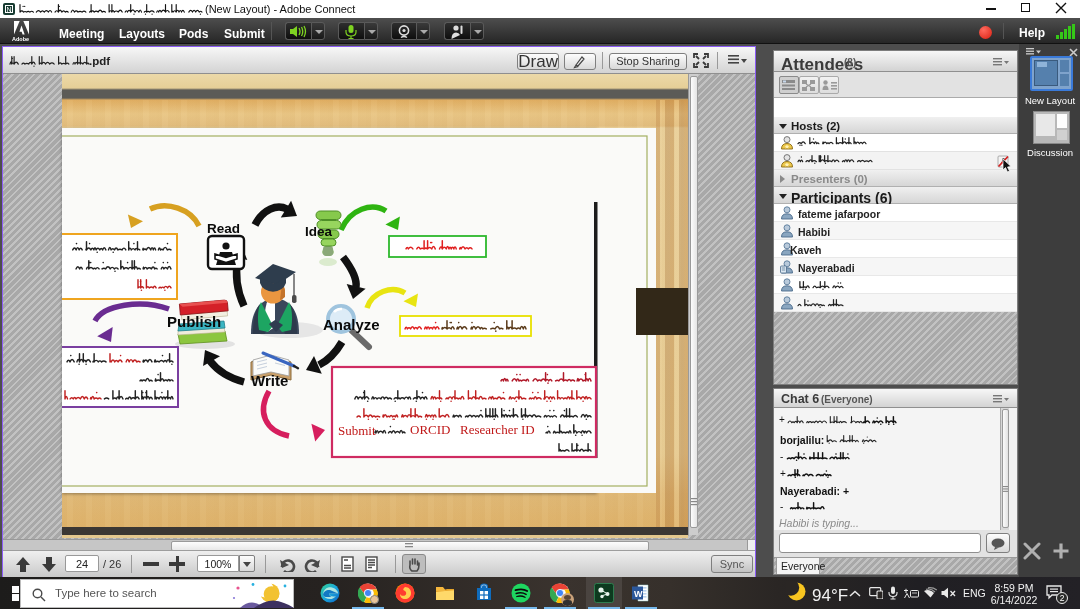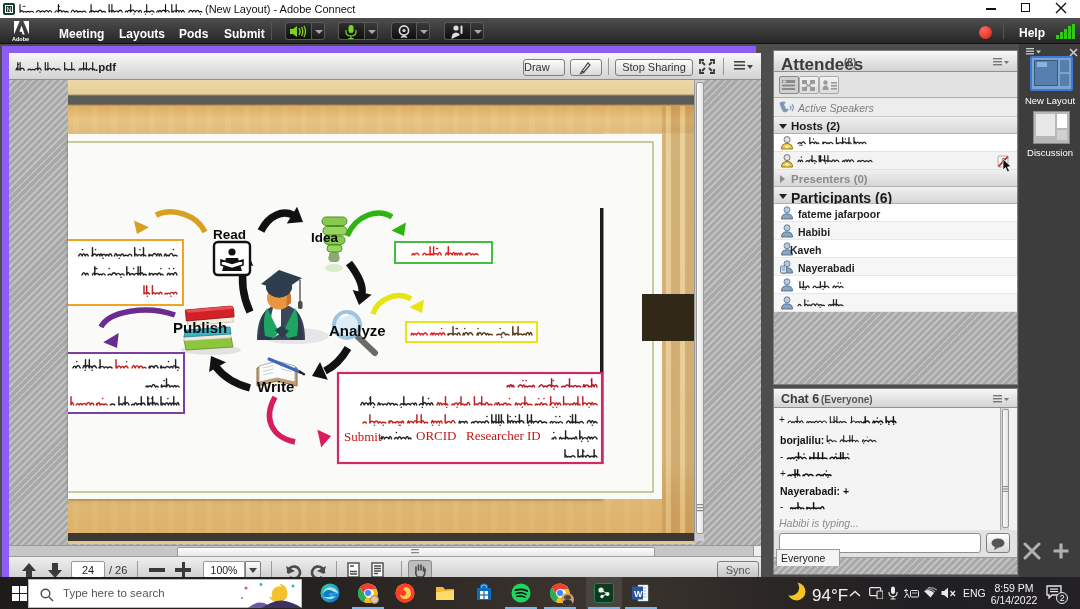--- a/index.html
+++ b/index.html
@@ -86,29 +86,29 @@
     <svg class="abs" style="left:1056px;top:6px" width="20" height="15">
       <g fill="#35c718">
         <rect x="0" y="11" width="3" height="4"></rect>
         <rect x="4" y="8" width="3" height="7"></rect>
         <rect x="8" y="5" width="3" height="10"></rect>
         <rect x="12" y="2" width="3" height="13"></rect>
         <rect x="16" y="0" width="3" height="15"></rect>
       </g>
     </svg>
   </div>
-<div class="abs" style="left:2px;top:46px;width:754px;height:531px;border:7px solid #8b5cf6;background:#bdbdbd">
+<div class="abs" style="left:2px;top:46px;width:754px;height:531px;border:1px solid #8b5cf6;background:#bdbdbd">
     <div class="abs podhead" style="left:0;top:0;width:752px;height:27px">
       <svg style="position:absolute;left:7px;top:9px;overflow:visible" width="79" height="11" viewBox="0 0 79 11">
         <path d="M79.0,8.1 Q77.9,6.0 76.7,8.1 m0,0 l0,-7.5 l0,7.5 Q74.8,4.6 72.8,8.1 Q71.6,5.5 70.4,8.1 m0,0 l0,-7.5 l0,7.5 Q69.0,5.2 67.6,8.1 m0,0 l0,-7.5 l0,7.5 Q66.3,4.7 65.0,8.1 Q64.0,4.9 63.0,8.1 M58.9,8.1 Q57.3,6.0 55.7,8.1 m0,0 l0,-7.5 l0,7.5 Q53.7,6.6 51.7,8.1 Q50.2,5.8 48.6,8.1 m0,0 l0,-7.5 l0,7.5 M44.2,8.1 Q42.0,5.6 39.7,8.1 Q37.6,4.8 35.5,8.1 Q33.7,4.5 31.9,8.1 m0,0 l0,-7.5 l0,7.5 Q30.6,6.0 29.3,8.1 m0,0 l0,-7.5 l0,7.5 M25.1,8.1 Q23.5,4.1 21.8,8.1 m0,0 l0,-7.5 l0,7.5 Q20.3,4.6 18.8,8.1 Q16.8,6.7 14.9,8.1 Q13.4,6.1 11.9,8.1 M8.3,8.1 Q6.2,4.3 4.1,8.1 m0,0 l0,-7.5 l0,7.5 Q2.9,5.9 1.8,8.1 m0,0 l0,-7.5 l0,7.5 Q0.9,3.7 0.0,8.1" fill="none" stroke="#222" stroke-width="1.2" stroke-linecap="round" stroke-linejoin="round"></path>
         <circle cx="24.0" cy="10.2" r="0.66" fill="#222"></circle>
         <circle cx="2.3" cy="2.4" r="0.66" fill="#222"></circle>
       </svg>
       <div class="abs" style="left:86px;top:8px;font-size:11.5px;font-weight:bold;color:#222">.pdf</div>
-      <div class="abs btn" style="left:514px;top:6px;width:42px;height:17px;font-size:11px;text-align:left;line-height:15px">Draw</div>
+      <div class="abs btn" style="left:514px;top:6px;width:42px;height:17px;font-size:17px;text-align:right;line-height:15px">Draw</div>
       <div class="abs btn" style="left:561px;top:6px;width:32px;height:17px"><svg width="30" height="15" viewBox="0 0 30 15">
           <path d="M11,11 L17,3 L19,5 L13,12 Z M11,11 l-1.5,2.5 l3,-0.8 Z" fill="none" stroke="#444" stroke-width="1.2"></path>
         </svg></div>
       <div class="abs" style="left:599px;top:5px;width:1px;height:17px;background:#999"></div>
       <div class="abs btn" style="left:606px;top:6px;width:78px;height:17px;font-size:11px;text-align:center;line-height:15px">Stop Sharing</div>
       <svg class="abs" style="left:689px;top:5px" width="18" height="17" viewBox="0 0 18 17">
         <g stroke="#3a3a3a" stroke-width="1.8" fill="#3a3a3a">
           <path d="M2,6 L2,2 L6,2 M12,2 L16,2 L16,6 M16,11 L16,15 L12,15 M6,15 L2,15 L2,11" fill="none"></path>
           <path d="M4,4 l3,3 m4,0 l3,-3 m0,9 l-3,-3 m-4,0 l-3,3" fill="none"></path>
         </g>
@@ -462,27 +462,20 @@
       <svg class="abs" style="left:48px;top:8px" width="15" height="11">
         <circle cx="3.5" cy="2.5" r="2.2" fill="#9a9a9a"></circle>
         <path d="M0.5,10 Q0.5,5.5 3.5,5.5 Q6.5,5.5 6.5,10 Z" fill="#9a9a9a"></path>
         <g fill="#9a9a9a">
           <rect x="9" y="2" width="6" height="1.6"></rect>
           <rect x="9" y="5" width="6" height="1.6"></rect>
           <rect x="9" y="8" width="6" height="1.6"></rect>
         </g>
       </svg>
     </div>
-    <div class="abs" style="left:0;top:47px;width:243px;height:19px;background:#ededed;border-bottom:1px solid #c9c9c9">
-      <svg class="abs" style="left:5px;top:3px" width="16" height="13" viewBox="0 0 16 13">
-        <path d="M2,1 Q0,1 1,4 L3,9 Q4,12 7,11 L9,10 Q10,9 9,7.5 L7,8 L5,3 L6.5,2 Q7,0.5 5,0.5 Z" fill="#7d99b5"></path>
-        <path d="M11,5 Q13,6.5 11,9 M13,3.5 Q16,6.5 13,10" stroke="#7d99b5" stroke-width="1.2" fill="none"></path>
-      </svg>
-      <span style="position:absolute;left:24px;top:4px;font-size:10.5px;font-style:italic;color:#7d7d7d">Active Speakers</span>
-    </div>
     <div class="abs" style="left:0;top:66px;width:243px;height:17px;background:linear-gradient(#f0f0f0,#d6d6d6);border-bottom:1px solid #b0b0b0">
       <div class="abs" style="left:5px;top:7px;width:0;height:0;border-left:4px solid transparent;border-right:4px solid transparent;border-top:5px solid #222"></div>
       <span style="position:absolute;left:17px;top:2.5px;font-size:11.5px;font-weight:bold;color:#1a1a1a">Hosts (2)</span>
     </div>
     <div class="abs" style="left:0;top:83px;width:243px;height:18px;background:#fff;border-bottom:1px solid #e2e2e2"></div>
     <svg class="abs" style="left:6px;top:85px" width="14" height="14" viewBox="0 0 14 14">
       <circle cx="7" cy="3.6" r="3" fill="#e4e4e4" stroke="#6a6a6a" stroke-width="0.9"></circle>
       <path d="M1.5,13 Q1.5,7.5 7,7.5 Q12.5,7.5 12.5,13 Z" fill="#edc84a" stroke="#8a6a14" stroke-width="0.9"></path>
       <path d="M7,9 l0.9,1.8 2,.2 -1.5,1.3 .45,2 -1.85,-1.05 -1.85,1.05 .45,-2 -1.5,-1.3 2,-.2 Z" fill="#fff2b8" transform="scale(.8) translate(1.7,1.5)"></path>
     </svg>
@@ -641,21 +634,21 @@
     <div class="abs" style="left:0;top:141px;width:243px;height:27px;background:#e2e2e2">
       <div class="abs" style="left:5px;top:3px;width:202px;height:20px;background:#fff;border:1px solid #8f8f8f;border-radius:3px"></div>
       <div class="abs btn" style="left:212px;top:3px;width:24px;height:20px">
         <svg style="position:absolute;left:4px;top:4px" width="15" height="12" viewBox="0 0 15 12">
           <ellipse cx="7" cy="5" rx="6.5" ry="4.6" fill="#555"></ellipse>
           <path d="M4,9 L3,12 L8,9.5 Z" fill="#555"></path>
         </svg>
       </div>
     </div>
     <div class="abs hatch" style="left:0;top:168px;width:243px;height:17px;border-top:1px solid #9a9a9a"></div>
-    <div class="abs" style="left:2px;top:160px;width:64px;height:17px;background:#f4f4f4;border:1px solid #9a9a9a;border-bottom:none">
+    <div class="abs" style="left:2px;top:168px;width:44px;height:17px;background:#f4f4f4;border:1px solid #9a9a9a;border-bottom:none">
       <span style="position:absolute;left:4px;top:2px;font-size:10.5px;color:#222">Everyone</span>
     </div>
   </div>
 <div class="abs" style="left:1019px;top:44px;width:61px;height:533px;background:#3d3d3d">
     <svg class="abs" style="left:7px;top:4px" width="18" height="8">
       <g fill="#ccc">
         <rect width="8" height="1.3"></rect>
         <rect y="2.6" width="8" height="1.3"></rect>
         <rect y="5.2" width="8" height="1.3"></rect>
         <path d="M10,2.6 l5,0 l-2.5,3 Z"></path>
@@ -686,21 +679,21 @@
   </div>
 <div class="abs" style="left:0;top:577px;width:1080px;height:32px;background:linear-gradient(90deg,#1d1c1b 0%,#262220 30%,#3a332e 52%,#36302b 62%,#2a2624 72%,#201f23 85%,#232126 100%)">
     <svg class="abs" style="left:12px;top:9px" width="15" height="15">
       <g fill="#fdfdfd">
         <rect width="7" height="7"></rect>
         <rect x="8" width="7" height="7"></rect>
         <rect y="8" width="7" height="7"></rect>
         <rect x="8" y="8" width="7" height="7"></rect>
       </g>
     </svg>
-    <div class="abs" style="left:28px;top:2px;width:274px;height:29px;background:#fff;border:1px solid #bdbdbd">
+    <div class="abs" style="left:20px;top:2px;width:274px;height:29px;background:#fff;border:1px solid #bdbdbd">
       <svg class="abs" style="left:11px;top:8px" width="14" height="14" viewBox="0 0 14 14">
         <circle cx="5.5" cy="5.5" r="4.3" fill="none" stroke="#4a4a4a" stroke-width="1.4"></circle>
         <path d="M9,9 L13,13" stroke="#4a4a4a" stroke-width="1.4"></path>
       </svg>
       <span style="position:absolute;left:34px;top:7px;font-size:11.5px;color:#555">Type here to search</span>
       <svg class="abs" style="left:205px;top:1px" width="68" height="27" viewBox="0 0 68 27">
         <circle cx="44" cy="12" r="9.5" fill="#f2c231"></circle>
         <circle cx="39" cy="8" r="8.5" fill="#fff"></circle>
         <circle cx="45.5" cy="13" r="7.8" fill="#f2c231"></circle>
         <path d="M14,27 Q24,18 34,24 L38,27 Z" fill="#6a5a9e"></path>

